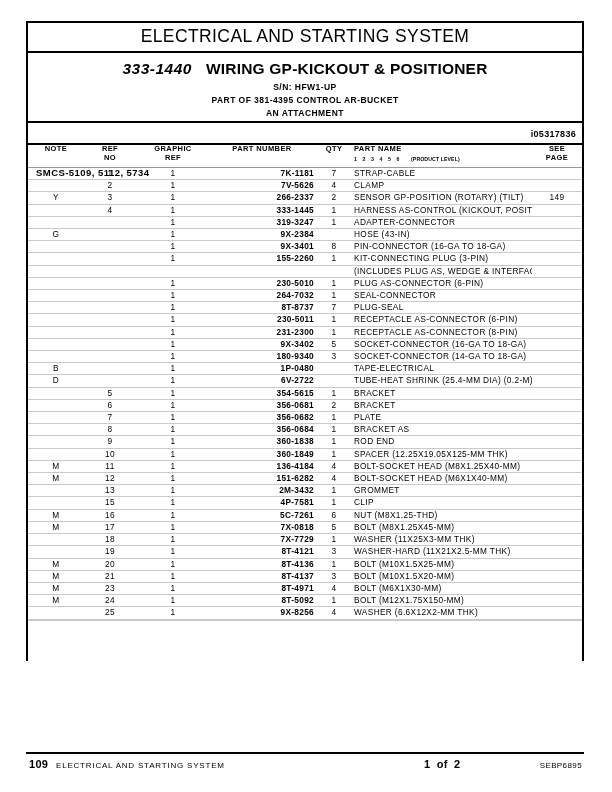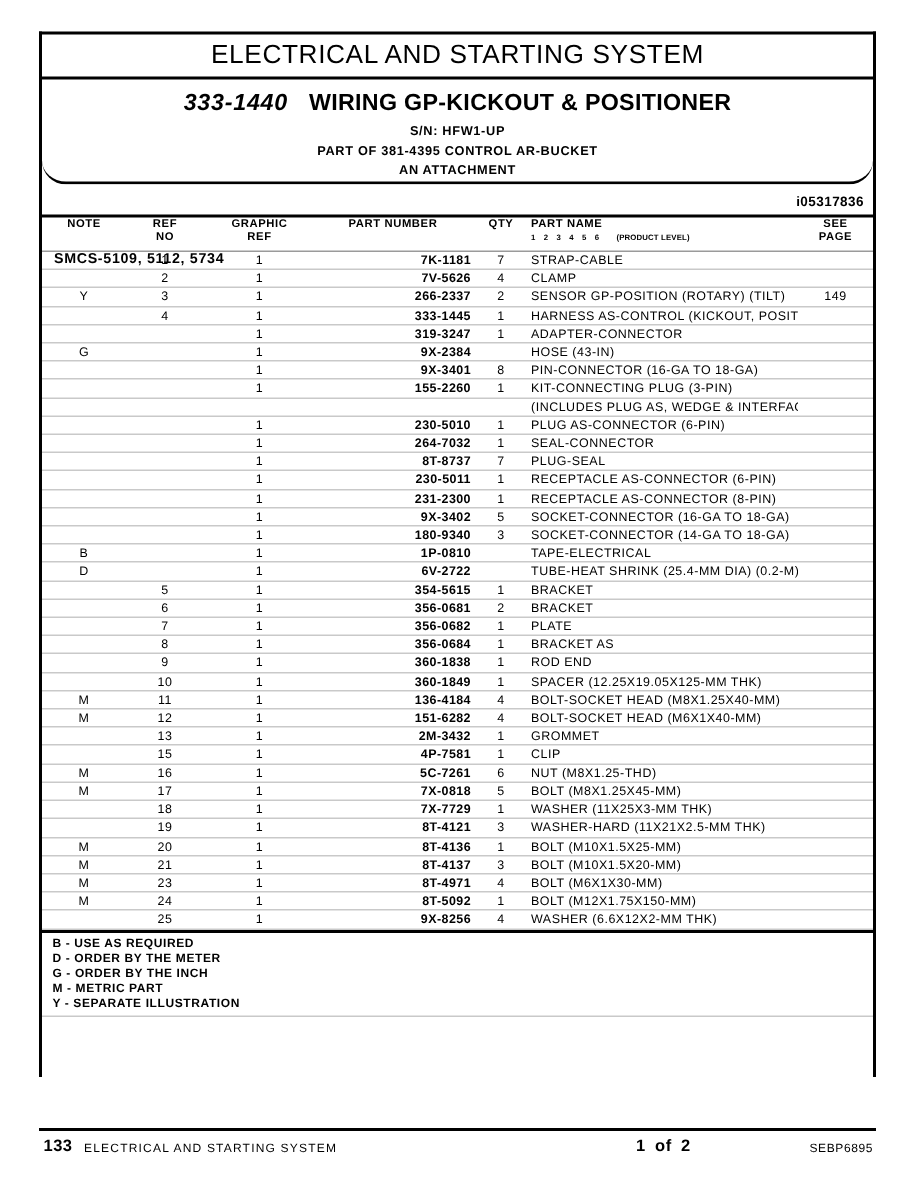--- a/index.html
+++ b/index.html
@@ -41,21 +41,20 @@
     padding: 3px 0 4px 0;
     border-bottom: 2px solid #000;
     font-weight: 400;
   }
 
   
   .group-block {
     padding: 7px 0 3px 0;
     border-bottom: 2px solid #000;
     text-align: center;
-    border-radius: 16px;
   }
   .group-line1 {
     font-size: 15.5px;
     font-weight: bold;
     letter-spacing: 0.2px;
     white-space: nowrap;
   }
   .group-num {
     font-style: italic;
     font-weight: bold;
@@ -415,21 +414,21 @@
             <td class="c-graph">1</td>
             <td class="c-part">180-9340</td>
             <td class="c-qty">3</td>
             <td class="c-name ind1">SOCKET-CONNECTOR  (14-GA TO 18-GA)</td>
             <td class="c-page"></td>
           </tr>
           <tr>
             <td class="c-note">B</td>
             <td class="c-ref"></td>
             <td class="c-graph">1</td>
-            <td class="c-part">1P-0810</td>
+            <td class="c-part">1P-0480</td>
             <td class="c-qty"></td>
             <td class="c-name ind1">TAPE-ELECTRICAL</td>
             <td class="c-page"></td>
           </tr>
           <tr>
             <td class="c-note">D</td>
             <td class="c-ref"></td>
             <td class="c-graph">1</td>
             <td class="c-part">6V-2722</td>
             <td class="c-qty"></td>
@@ -603,36 +602,29 @@
             <td class="c-ref">25</td>
             <td class="c-graph">1</td>
             <td class="c-part">9X-8256</td>
             <td class="c-qty">4</td>
             <td class="c-name">WASHER  (6.6X12X2-MM THK)</td>
             <td class="c-page"></td>
           </tr>
         </tbody>
     </table>
 
-    <div class="legend" id="legend-box">
-        <div>B - USE AS REQUIRED</div>
-        <div>D - ORDER BY THE METER</div>
-        <div>G - ORDER BY THE INCH</div>
-        <div>M - METRIC PART</div>
-        <div>Y - SEPARATE ILLUSTRATION</div>
-      </div>
 
     <div class="filler" style="height: 40.0625px;"></div>
 
   </div>
 
   <div class="footer-rule"></div>
 
   <div class="footer">
-    <div class="f-pageno">133</div>
+    <div class="f-pageno">109</div>
     <div class="f-section">ELECTRICAL AND STARTING SYSTEM</div>
     <div class="f-of">
       <span>1</span><span class="w">of</span><span>2</span>
     </div>
     <div class="f-doc">SEBP6895</div>
   </div>
 
 </div>
 
 </body></html>

